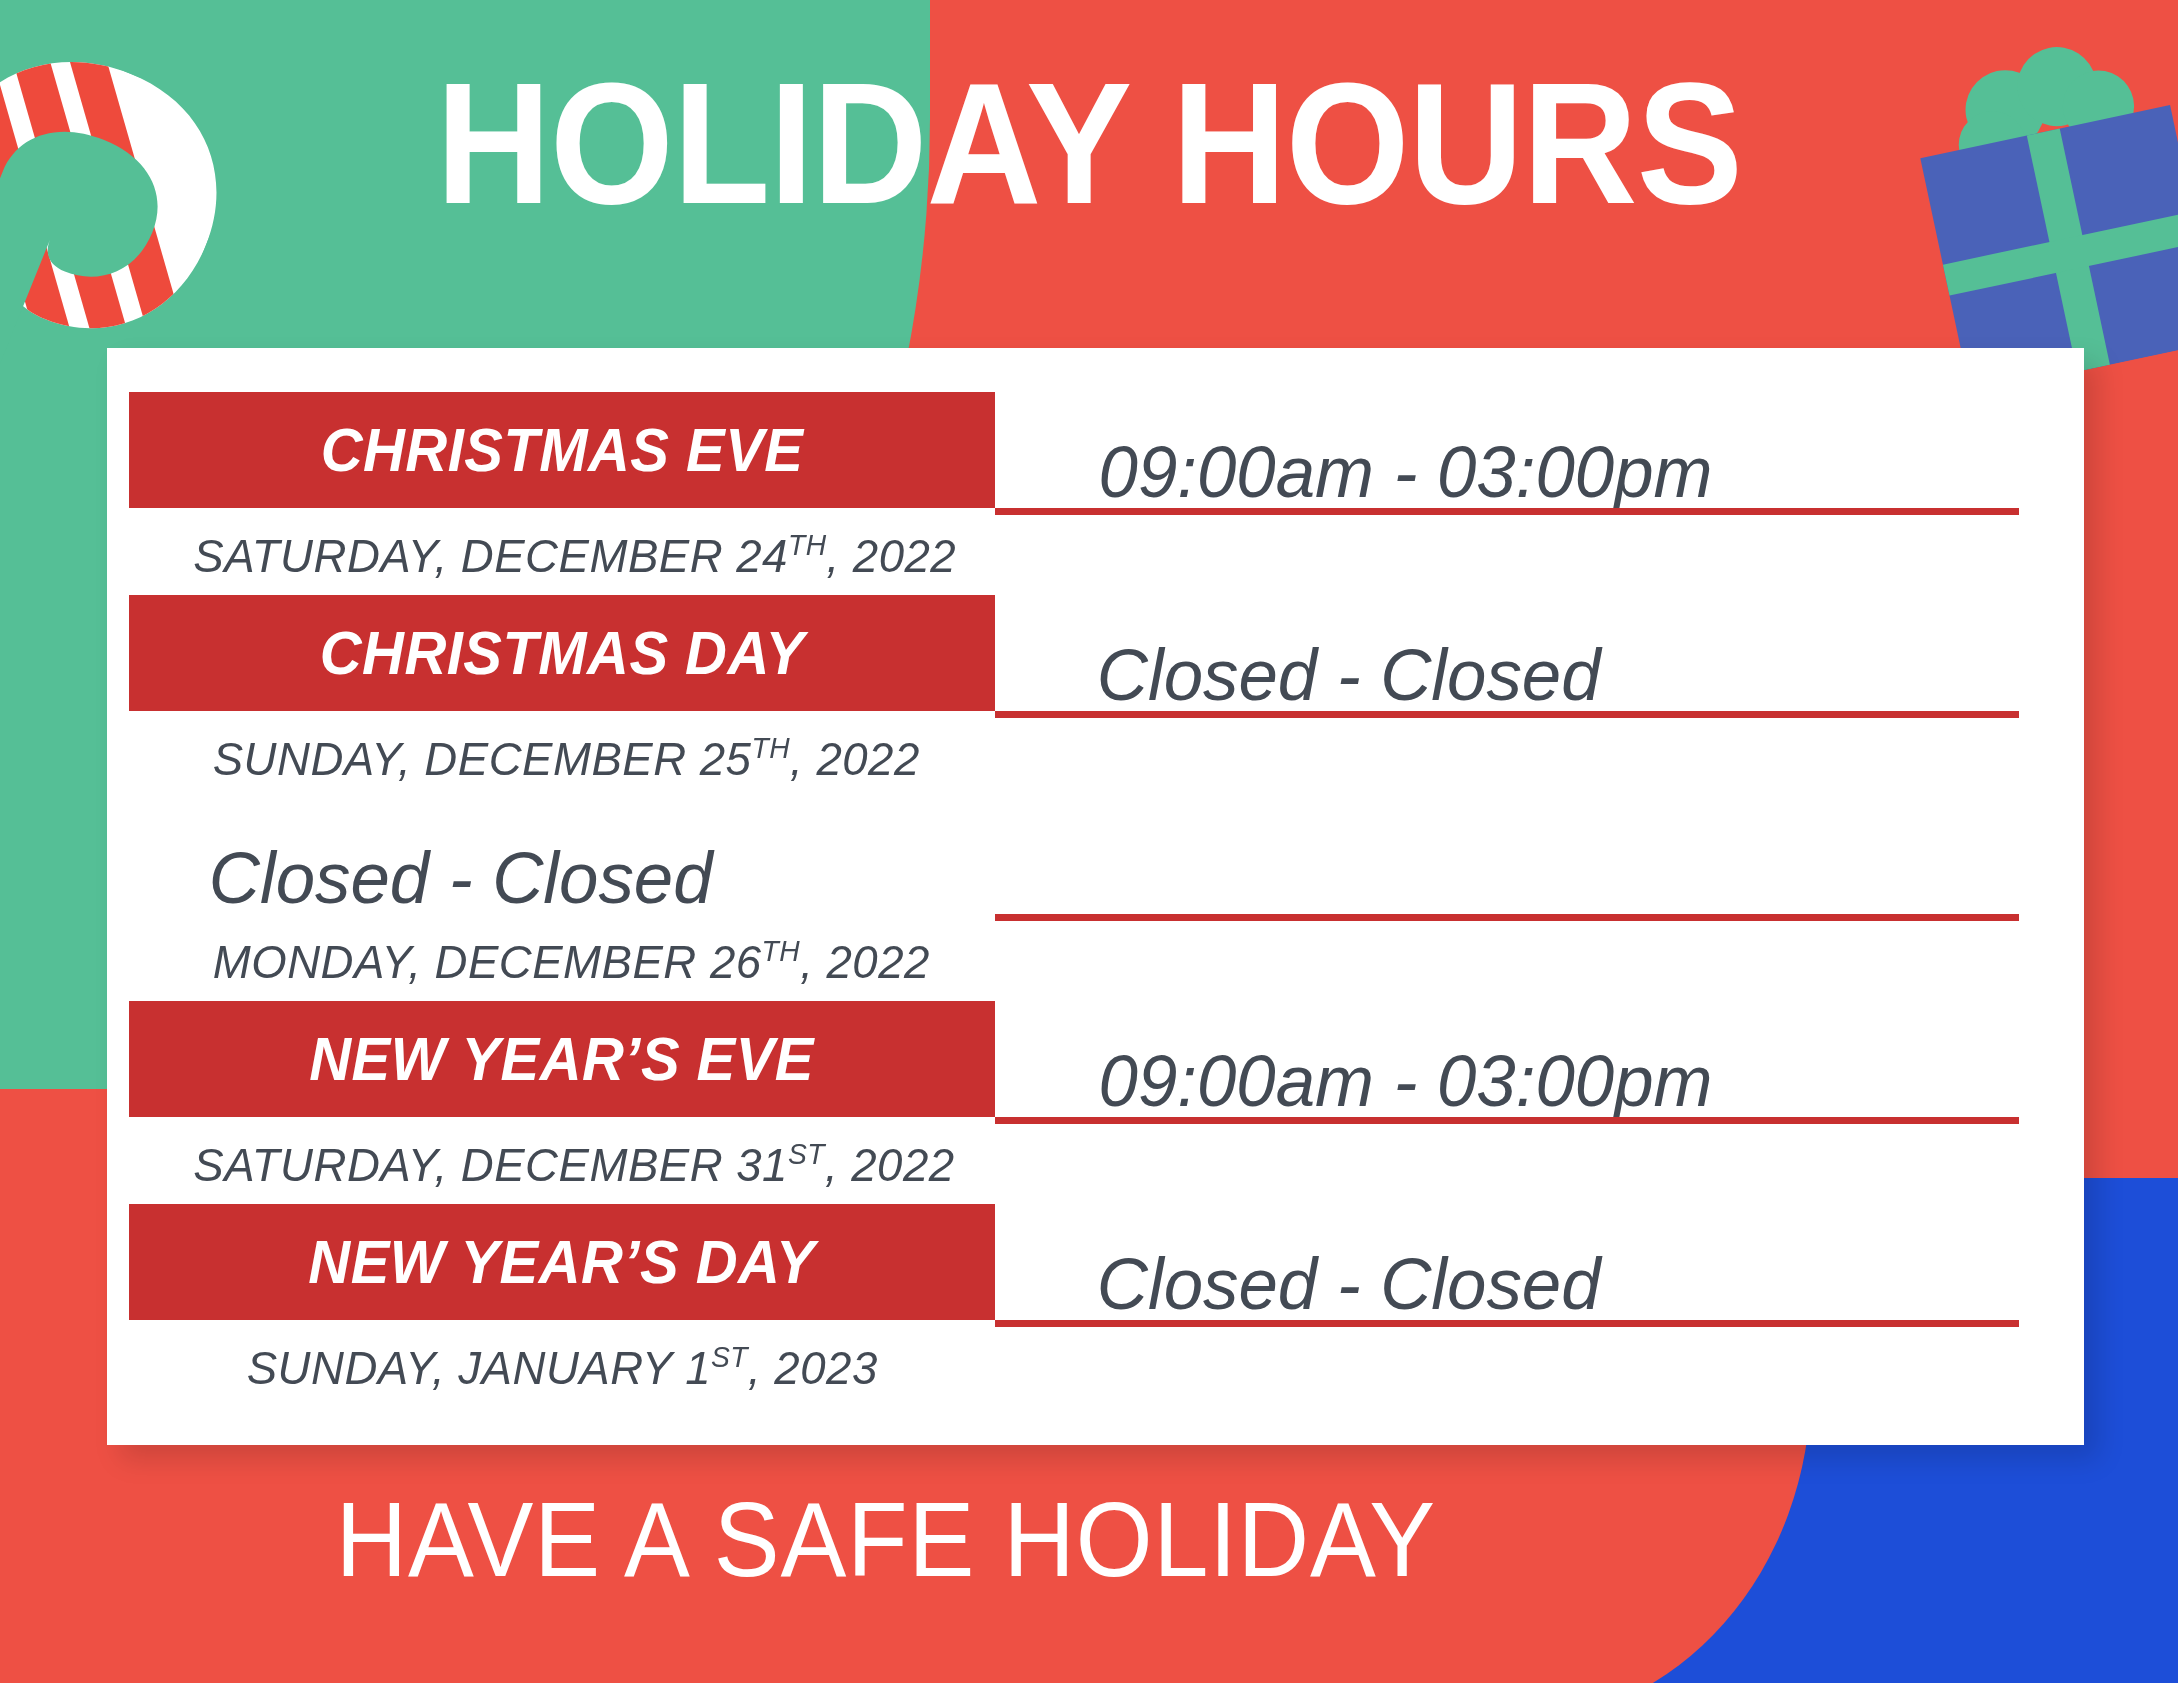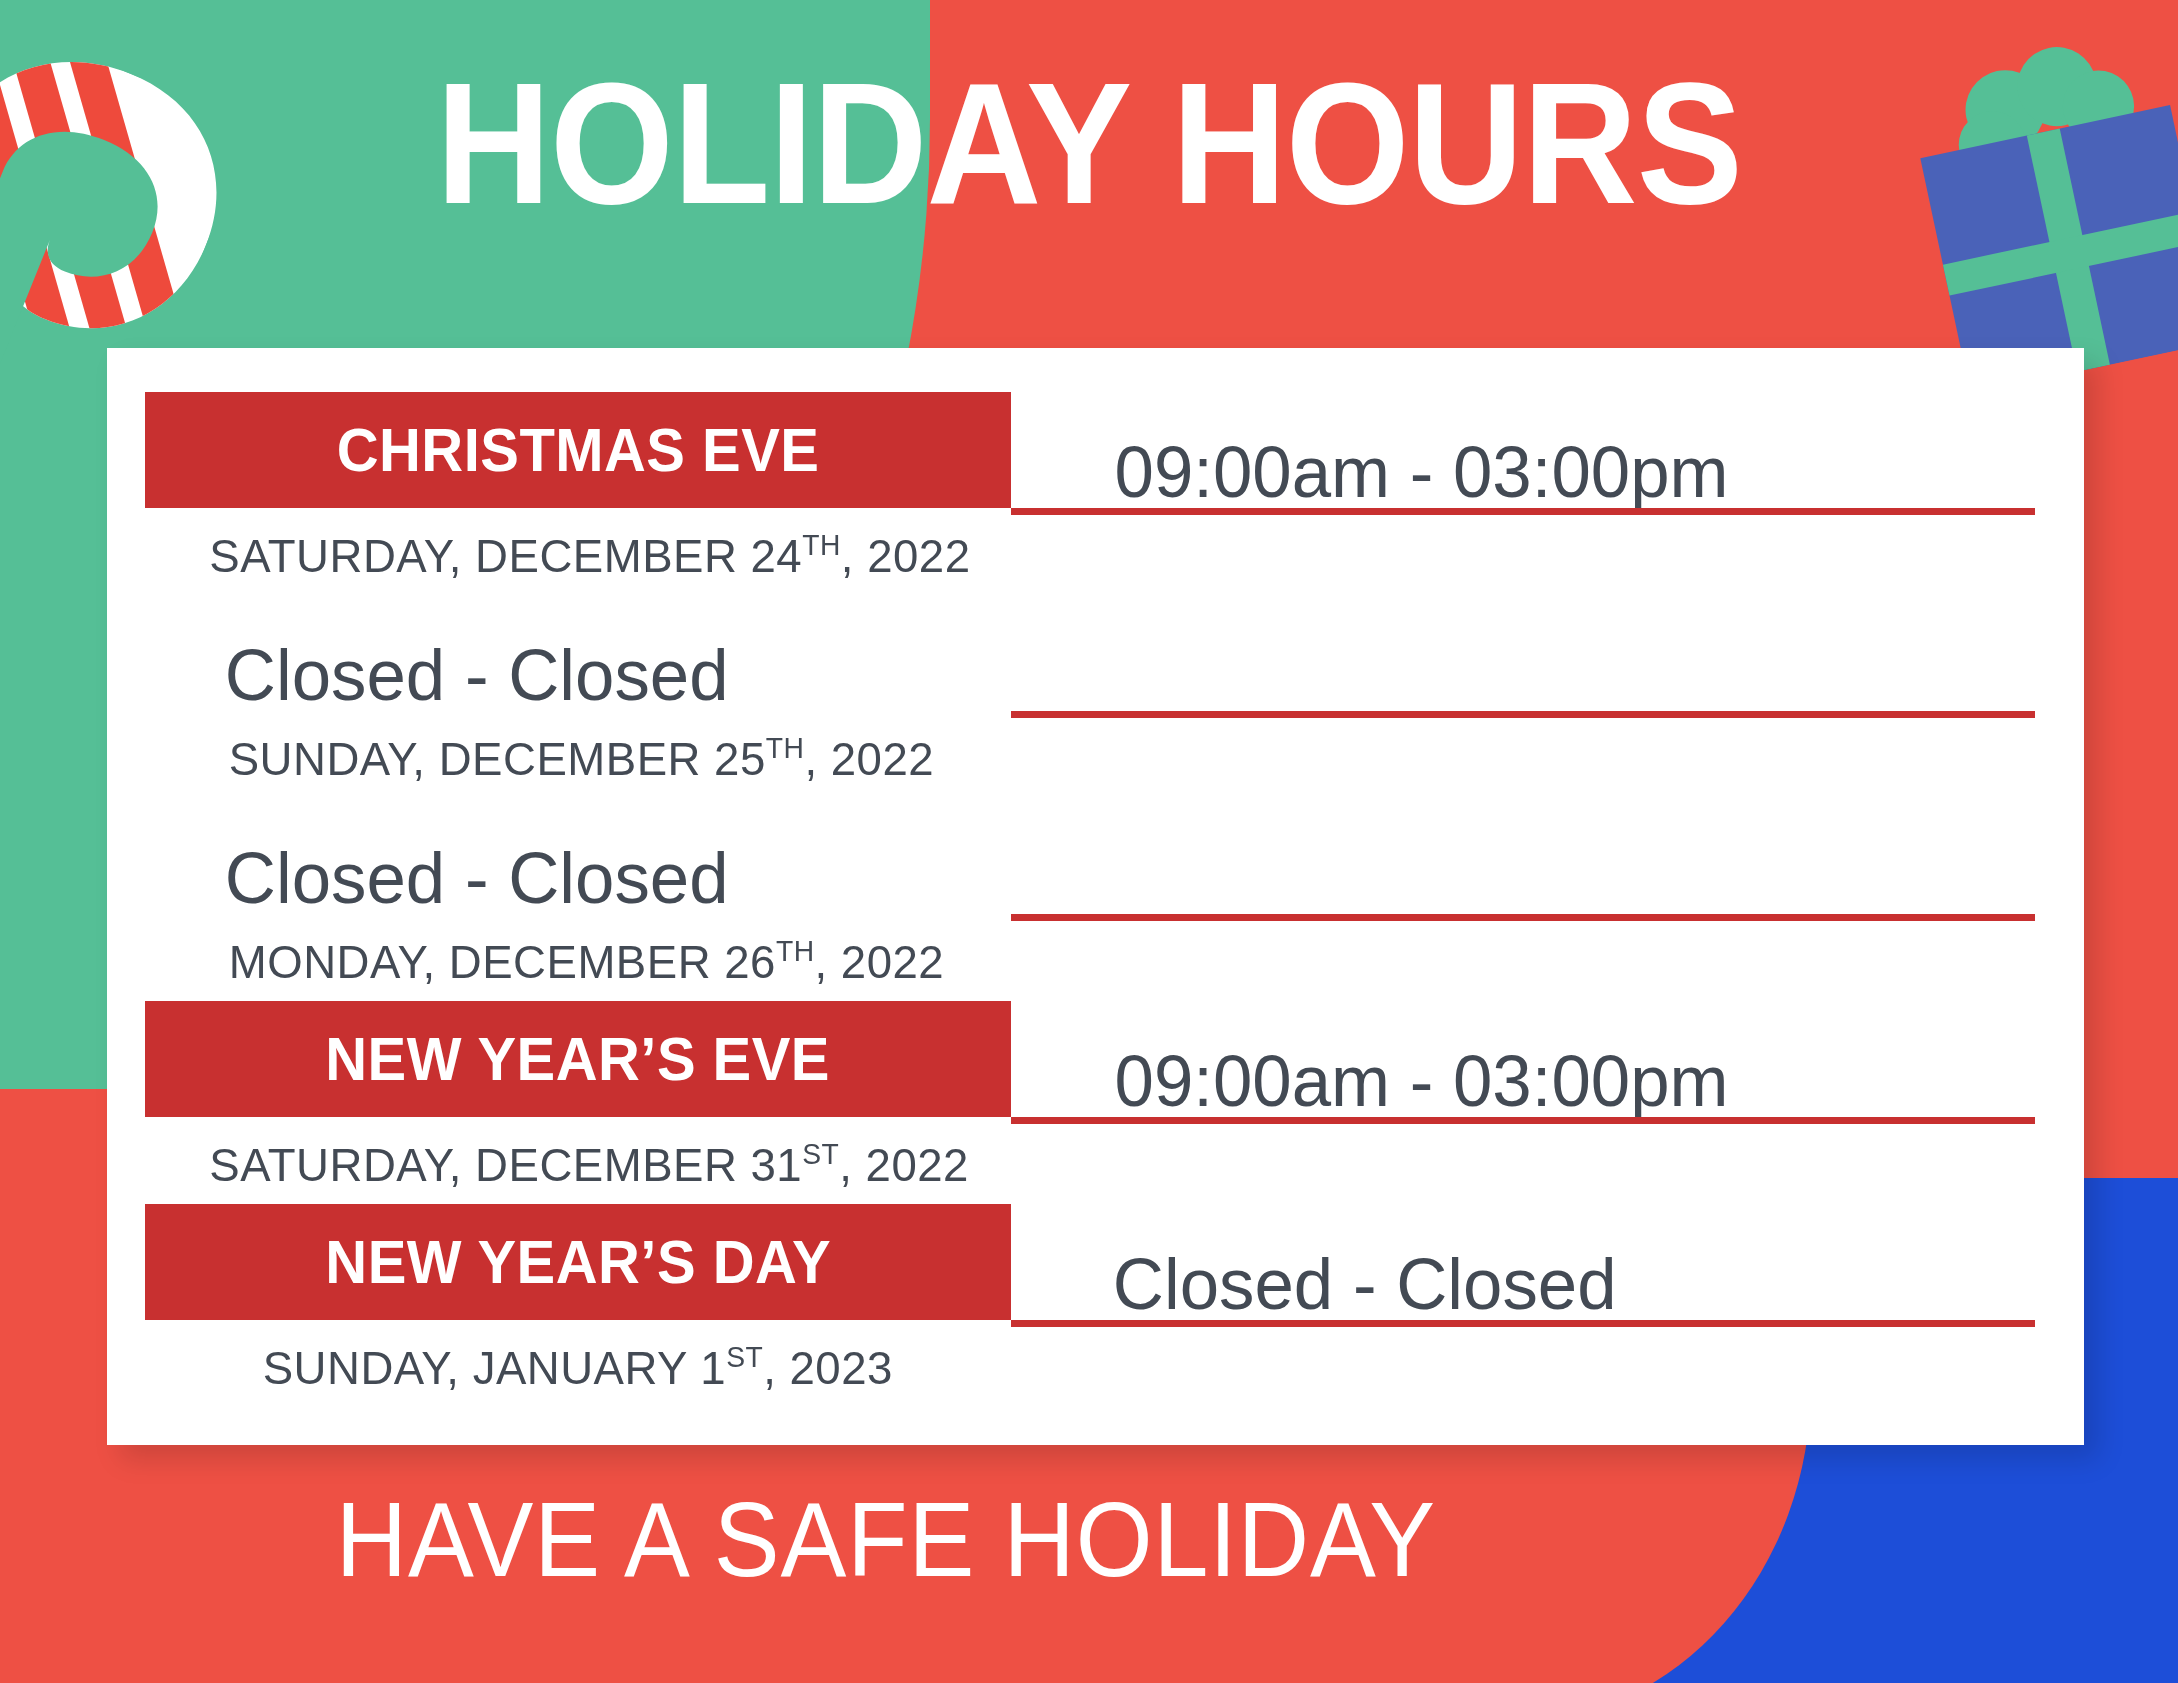--- a/index.html
+++ b/index.html
@@ -90,21 +90,22 @@
     position: absolute;
     left: 107px; top: 348px;
     width: 1977px; height: 1097px;
     background: #ffffff;
     box-shadow: 14px 14px 26px rgba(0,0,0,0.14);
     z-index: 5;
   }
 
   .rows {
     position: relative;
-    padding: 44px 0 0 16px;
+    padding: 44px 0 0 0;
+    font-style: italic;
   }
 
   .row {
     position: relative;
     height: 203px;
   }
   .row.last { height: 213px; }
 
   .row-top {
     position: relative;
@@ -280,20 +281,23 @@
           <div class="hours-cell">
             <span>09:00am - 03:00pm</span>
           </div>
         </div>
         <div class="row-rule"></div>
         <div class="date-line"><span>SATURDAY, DECEMBER 24</span><sup>TH</sup><span>, 2022</span></div>
       </div>
 
       <div class="row r2">
         <div class="row-top">
+          <div class="label-bar">
+            <span>CHRISTMAS DAY</span>
+          </div>
           <div class="hours-cell">
             <span>Closed - Closed</span>
           </div>
         </div>
         <div class="row-rule"></div>
         <div class="date-line"><span>SUNDAY, DECEMBER 25</span><sup>TH</sup><span>, 2022</span></div>
       </div>
 
       <div class="row r3">
         <div class="row-top">

